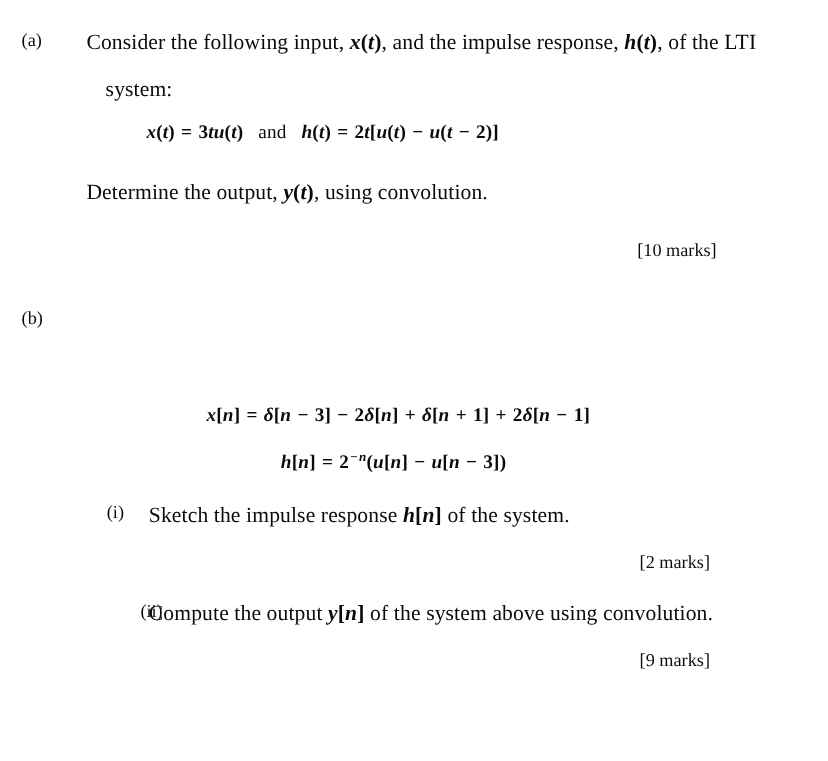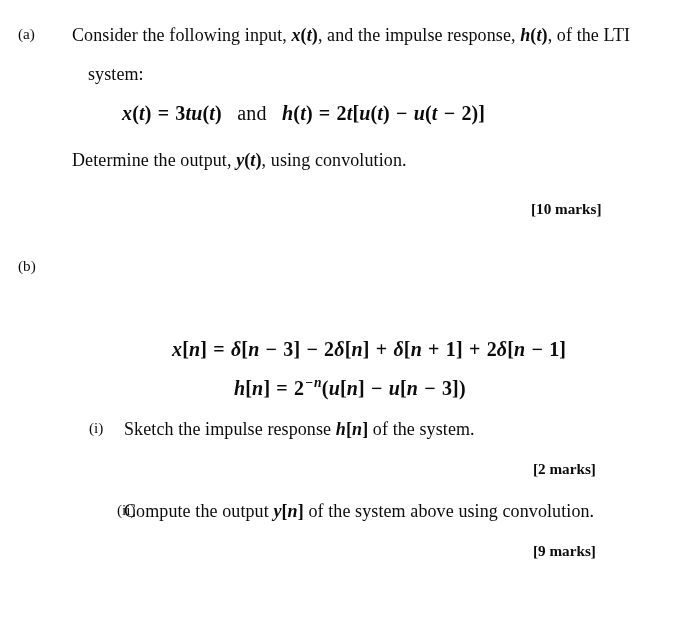--- a/index.html
+++ b/index.html
@@ -31,29 +31,29 @@
     letter-spacing: 0.1px;
   }
   .label {
     position: absolute;
     font-size: 15.2px;
     line-height: 1.0;
     white-space: nowrap;
   }
   .eq {
     position: absolute;
-    font-size: 20px;
+    font-size: 16px;
     line-height: 1.0;
     white-space: nowrap;
     letter-spacing: 0.15px;
   }
   .marks {
     position: absolute;
     font-size: 15.2px;
-    font-weight: bold;
+    font-weight: normal;
     line-height: 1.0;
     white-space: nowrap;
   }
 
   
   .m {
     font-style: italic;
     font-family: "Liberation Serif", "DejaVu Serif", serif;
     font-weight: 600;
   }

